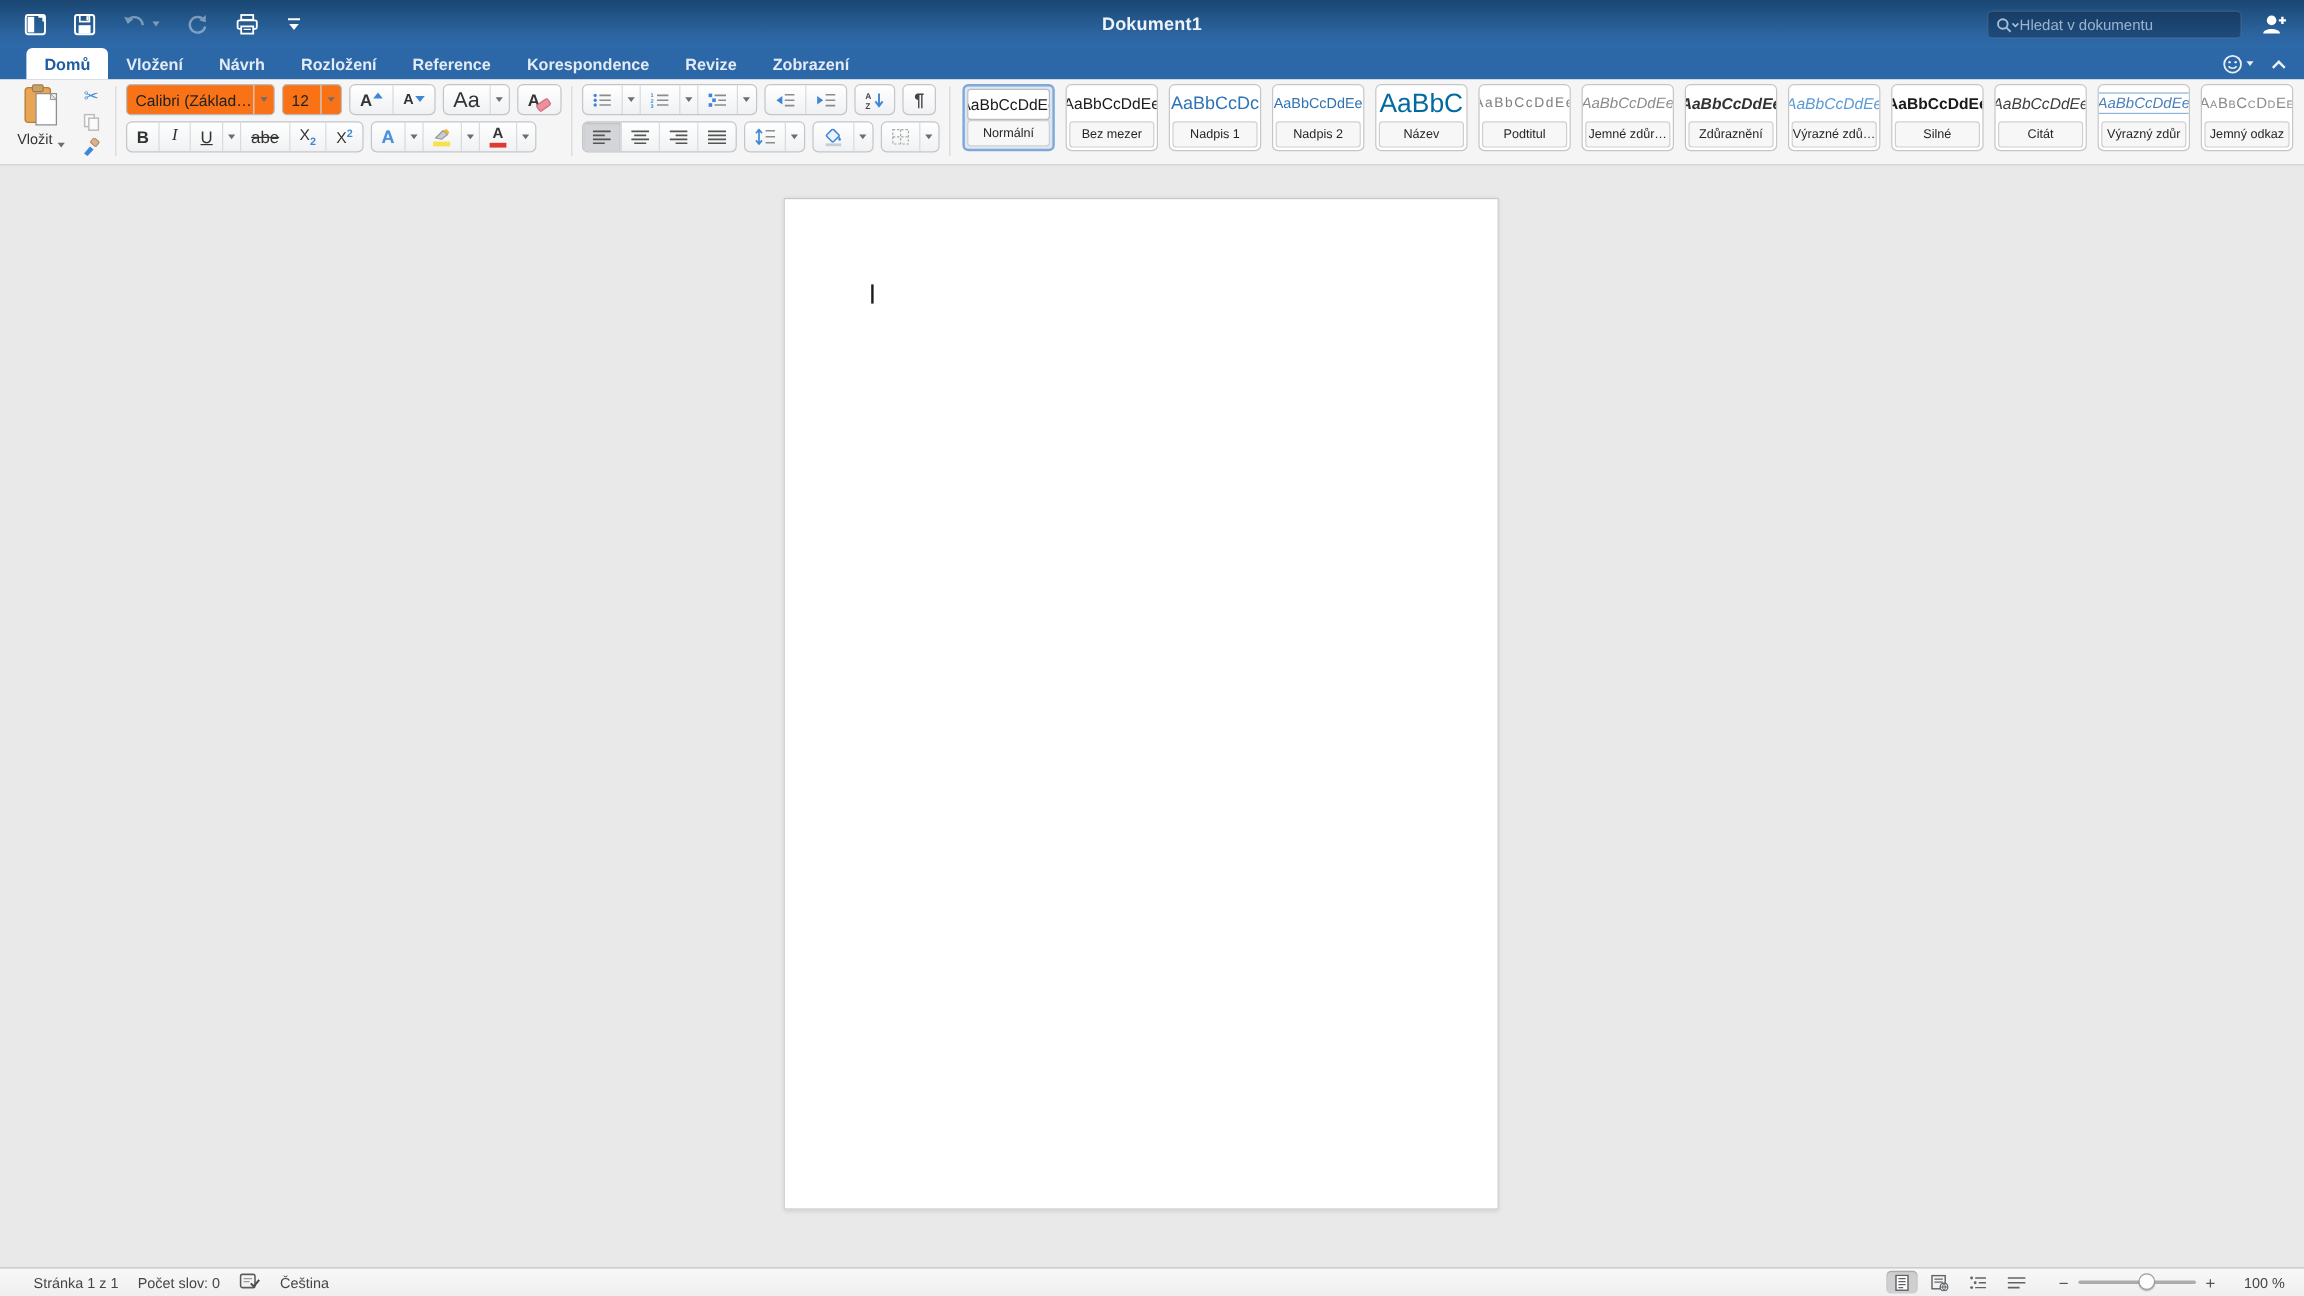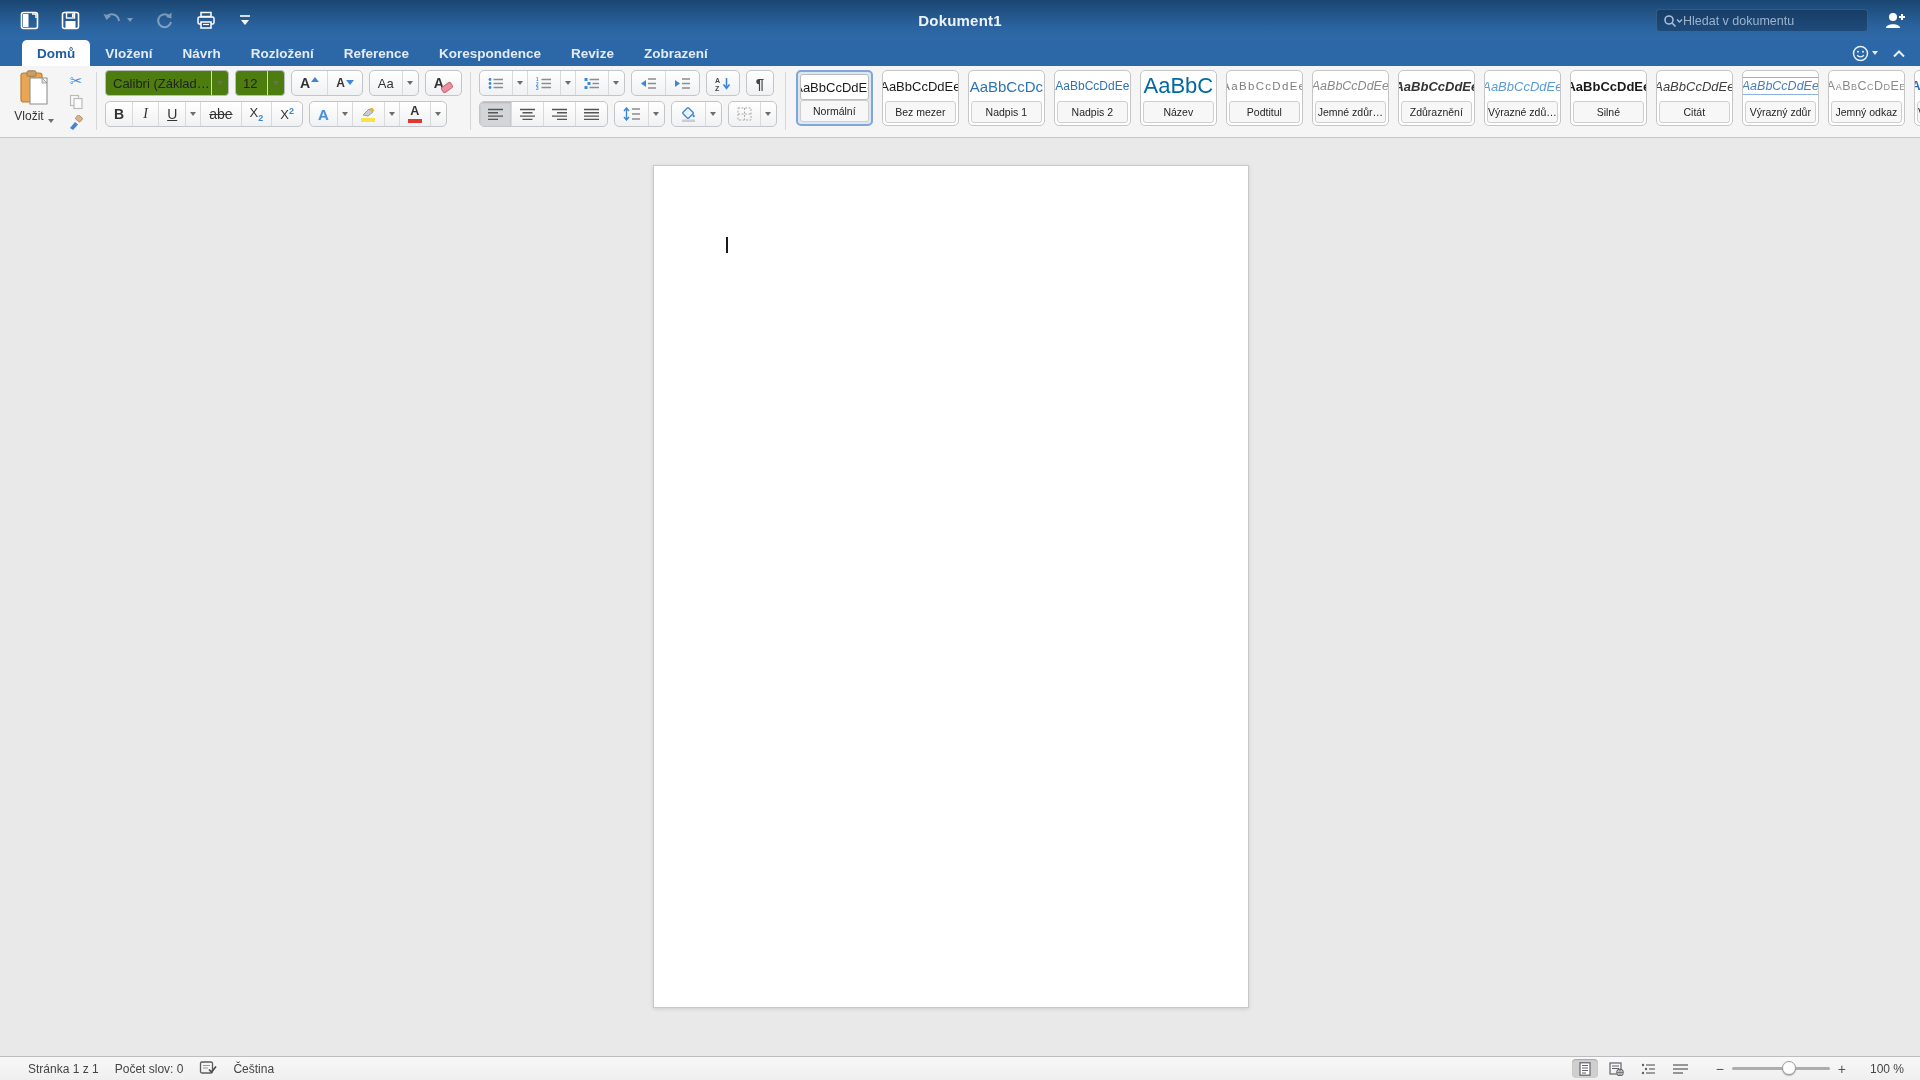--- a/index.html
+++ b/index.html
@@ -49,21 +49,21 @@
   .seg { display:flex; align-items:stretch; border:1px solid #c2c6cb; border-radius:5px;
     background:linear-gradient(#ffffff,#f0f1f3); overflow:hidden; height:26px; }
   .seg .btn { display:flex; align-items:center; justify-content:center; padding:0 8px;
     border-right:1px solid #d8dadc; font-size:14px; color:#333; min-width:26px; cursor:default; }
   .seg .btn:last-child { border-right:none; }
   .seg .btn.dd { min-width:15px; padding:0 4px; }
   .seg .btn.sel { background:#d3d5d8; box-shadow:inset 0 1px 2px rgba(0,0,0,.15); }
   .caret-down { width:0; height:0; border-left:3.5px solid transparent; border-right:3.5px solid transparent; border-top:4.5px solid #6d6d6d; }
 
   .combo { display:flex; align-items:center; border:1px solid #b9bdc2; border-radius:4px;
-    background:#4d7c0f; height:26px; }
+    background:#f97316; height:26px; }
   .combo .cval { padding:0 7px; font-size:13px; color:#222; white-space:nowrap; overflow:hidden; }
   .combo .cdrop { width:17px; align-self:stretch; display:flex; align-items:center; justify-content:center; border-left:1px solid #d2d5d9; }
 
   .glyph-b { font-weight:bold; font-size:14.5px; }
   .glyph-i { font-family:"Liberation Serif",serif; font-style:italic; font-size:15px; }
   .glyph-u { text-decoration:underline; font-size:14px; }
   .glyph-abe { text-decoration:line-through; font-size:12.5px; color:#444; }
   .subsup { font-size:13px; color:#333; }
   .subsup sub,.subsup sup { color:#3f87d6; font-size:9px; font-weight:bold; }
   .fx-a { color:#4a90d9; font-size:15px; font-weight:bold; text-shadow:0 0 1px #bcd6f0; }
@@ -280,21 +280,21 @@
         </div>
         <div class="btn">
           <span class="grow-a" style="font-size:12px;">
               <span>A</span>
               <span class="tri-down"></span>
             </span>
         </div>
       </div>
       <div class="seg">
         <div class="btn">
-          <span style="font-size:13px;color:#333;">Aa</span>
+          <span style="font-size:18px;color:#333;">Aa</span>
         </div>
         <div class="btn dd">
             <span class="caret-down"></span>
           </div>
       </div>
       <div class="seg">
         <div class="btn">
           <span style="font-size:14px;font-weight:bold;color:#333;">A</span>
           <span class="eraser"></span>
         </div>

